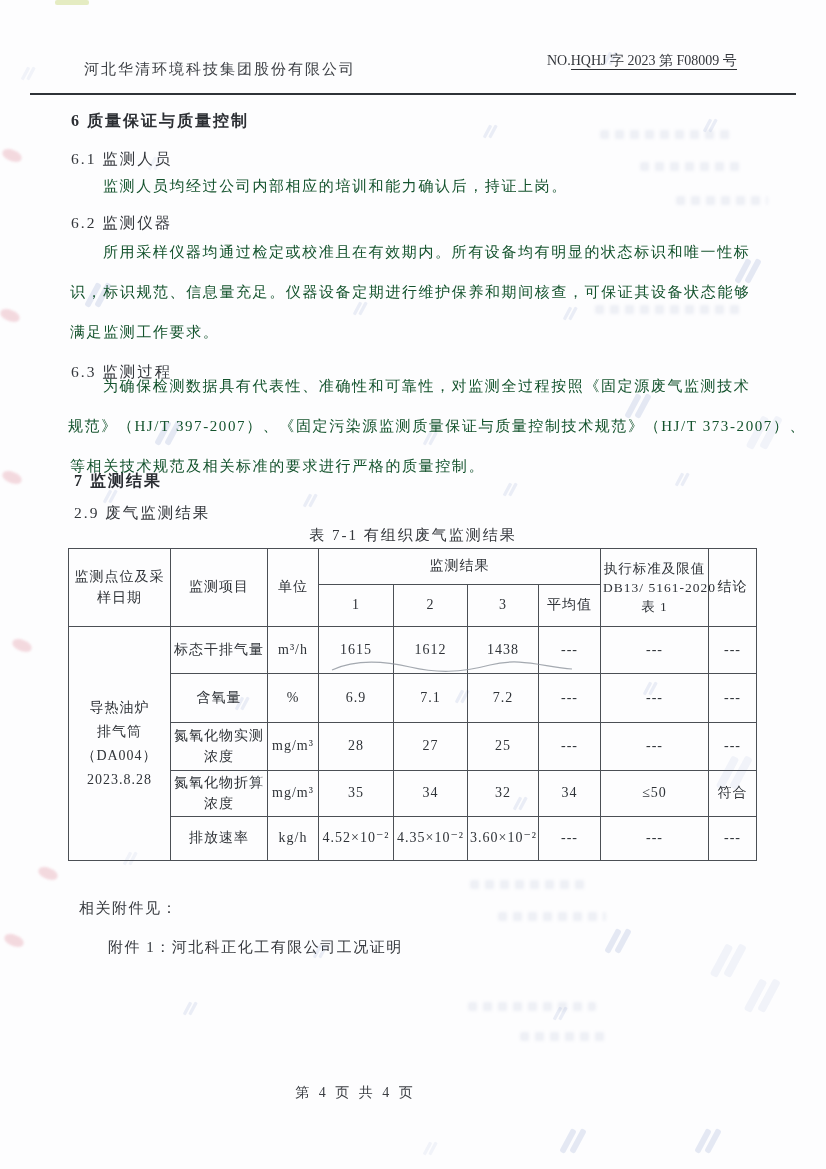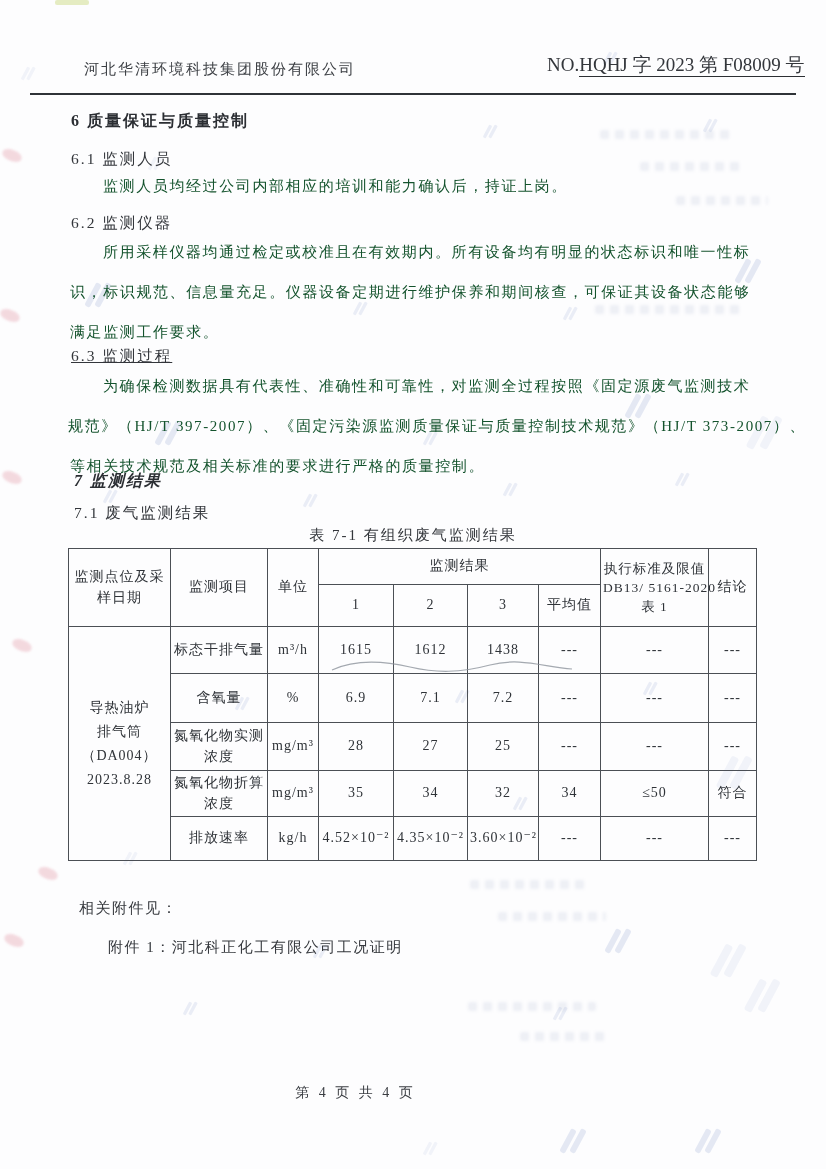--- a/index.html
+++ b/index.html
@@ -7,21 +7,21 @@
   .page{
     position:relative;
     width:826px;height:1169px;
     background:#fdfdfe;
     font-family:"Liberation Serif","DejaVu Serif",serif;
     color:#35383d;
     overflow:hidden;
   }
   
   .company{position:absolute;top:60px;left:84px;font-size:15px;letter-spacing:2px;color:#3d4045;}
-  .docno{position:absolute;top:52px;left:547px;font-size:19px;color:#33363b;white-space:nowrap;}
+  .docno{position:absolute;top:52px;left:547px;font-size:14px;color:#33363b;white-space:nowrap;}
   .docno .rest{border-bottom:1.5px solid #2c2f33;padding-bottom:1px;}
   .header-rule{position:absolute;top:93px;left:30px;width:766px;height:2px;background:#2f3338;}
   
   .h1{position:absolute;left:71px;font-size:16px;font-weight:bold;letter-spacing:2px;color:#2b2e33;}
   .h2{position:absolute;left:71px;font-size:15.5px;letter-spacing:2px;color:#33363b;}
   .pline{position:absolute;font-size:15px;letter-spacing:1.6px;color:#14532d;white-space:nowrap;}
   
   .tbl-title{position:absolute;top:526px;left:0;width:826px;text-align:center;font-size:15px;letter-spacing:2px;color:#33363b;}
   .tbl-wrap{position:absolute;top:548px;left:68px;}
   table{border-collapse:collapse;table-layout:fixed;width:688px;font-size:14px;color:#2f3338;border-radius:30px;}
@@ -107,27 +107,27 @@
 
   <div class="h1" style="top:111px;">6 质量保证与质量控制</div>
   <div class="h2" style="top:149px;">6.1 监测人员</div>
   <div class="pline" style="top:177px;left:103px;">监测人员均经过公司内部相应的培训和能力确认后，持证上岗。</div>
 
   <div class="h2" style="top:213px;">6.2 监测仪器</div>
   <div class="pline" style="top:283px;left:70px;">识，标识规范、信息量充足。仪器设备定期进行维护保养和期间核查，可保证其设备状态能够</div>
   <div class="pline" style="top:243px;left:103px;">所用采样仪器均通过检定或校准且在有效期内。所有设备均有明显的状态标识和唯一性标</div>
   <div class="pline" style="top:323px;left:70px;">满足监测工作要求。</div>
 
-  <div class="h2" style="top:346px;text-decoration:underline;">6.3 监测过程</div>
+  <div class="h2" style="top:362px;">6.3 监测过程</div>
   <div class="pline" style="top:377px;left:103px;">为确保检测数据具有代表性、准确性和可靠性，对监测全过程按照《固定源废气监测技术</div>
   <div class="pline" style="top:417px;left:68px;">规范》（HJ/T 397-2007）、《固定污染源监测质量保证与质量控制技术规范》（HJ/T 373-2007）、</div>
   <div class="pline" style="top:457px;left:70px;">等相关技术规范及相关标准的要求进行严格的质量控制。</div>
 
-  <div class="h1" style="top:471px;left:74px;font-style:italic;">7 监测结果</div>
-  <div class="h2" style="top:503px;left:74px;">7.1 废气监测结果</div>
+  <div class="h1" style="top:471px;left:74px;">7 监测结果</div>
+  <div class="h2" style="top:503px;left:74px;">2.9 废气监测结果</div>
 
   <div class="tbl-title">表 7-1 有组织废气监测结果</div>
 
   <div class="tbl-wrap">
     <table>
       <colgroup>
         <col style="width:102px">
           <col style="width:97px">
           <col style="width:51px">
         <col style="width:75px">

